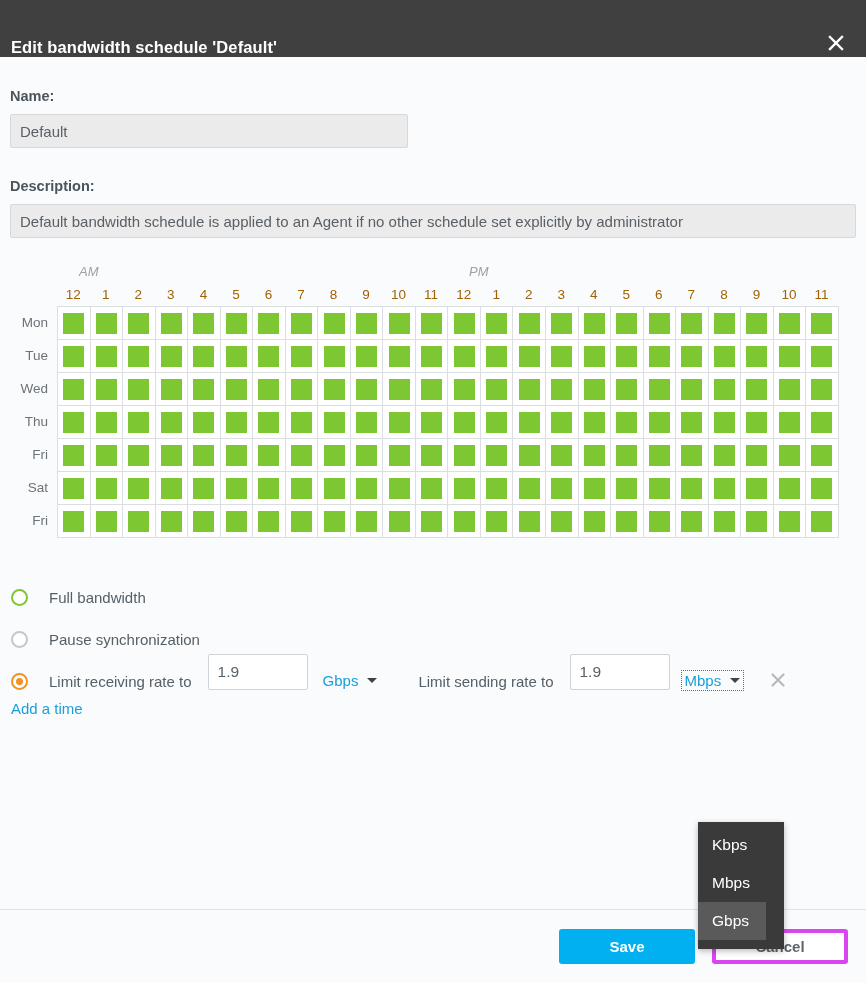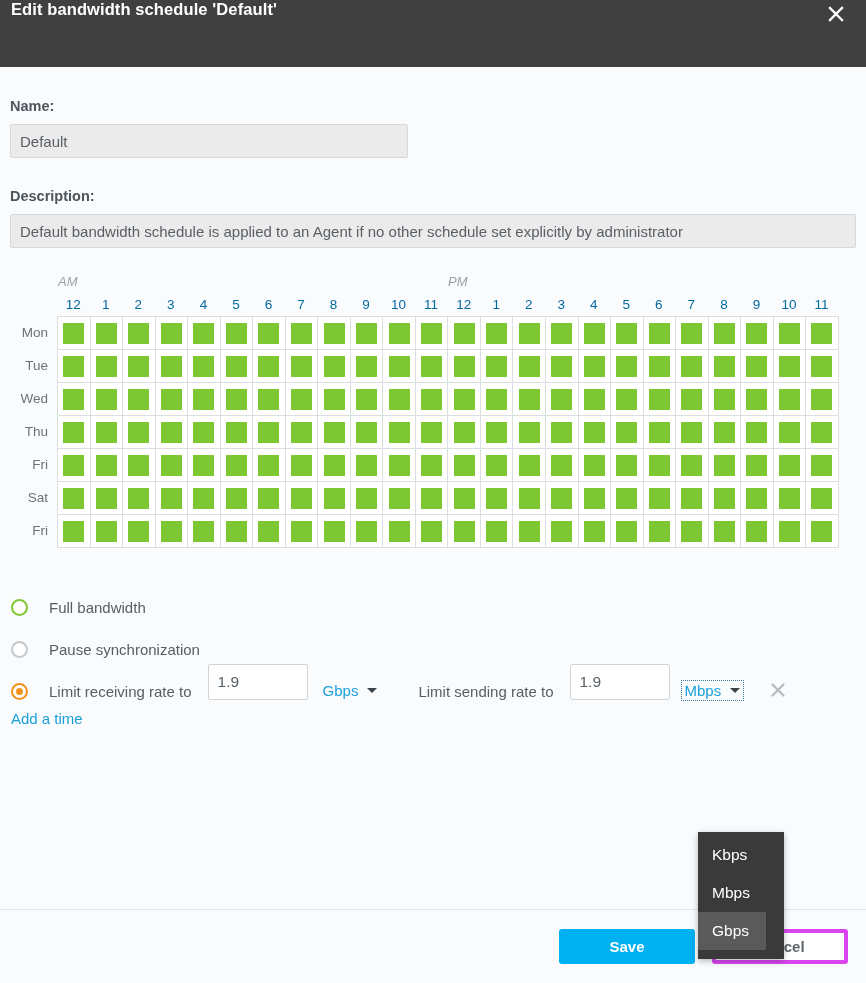--- a/index.html
+++ b/index.html
@@ -11,24 +11,24 @@
     height: 983px;
     background: #fafbfc;
     font-family: "Liberation Sans", sans-serif;
     color: #555f66;
     overflow: hidden;
     position: relative;
   }
 
   
   .titlebar {
-    height: 67px;
+    height: 57px;
     background: #404040;
     display: flex;
-    align-items: flex-start;
+    align-items: flex-end;
     justify-content: space-between;
     padding: 0 16px 0 11px;
     box-sizing: border-box;
   }
   .titlebar-title {
     color: #ffffff;
     font-size: 16.5px;
     font-weight: bold;
     letter-spacing: 0.1px;
   }
@@ -79,21 +79,21 @@
   .input-desc { width: 846px; }
 
   
   .schedule-wrap {
     margin-top: 26px;
     position: relative;
   }
   .ampm-row {
     height: 20px;
     position: relative;
-    margin-left: 42px;
+    margin-left: 63px;
   }
   .ampm-label {
     position: absolute;
     font-size: 13px;
     font-style: italic;
     color: #9aa1a8;
     top: 0;
   }
   .ampm-am { left: 6px; }
   .ampm-pm { left: 396px; }
@@ -101,21 +101,21 @@
   .hours-row {
     display: flex;
     margin-left: 47px;
     width: 781px;
     height: 22px;
   }
   .hour-cell {
     width: 32.542px;
     text-align: center;
     font-size: 13.5px;
-    color: #0369a1;
+    color: #a16207;
     line-height: 22px;
   }
 
   .grid-area {
     display: flex;
   }
   .day-labels {
     width: 47px;
     box-sizing: border-box;
     padding-right: 9px;

